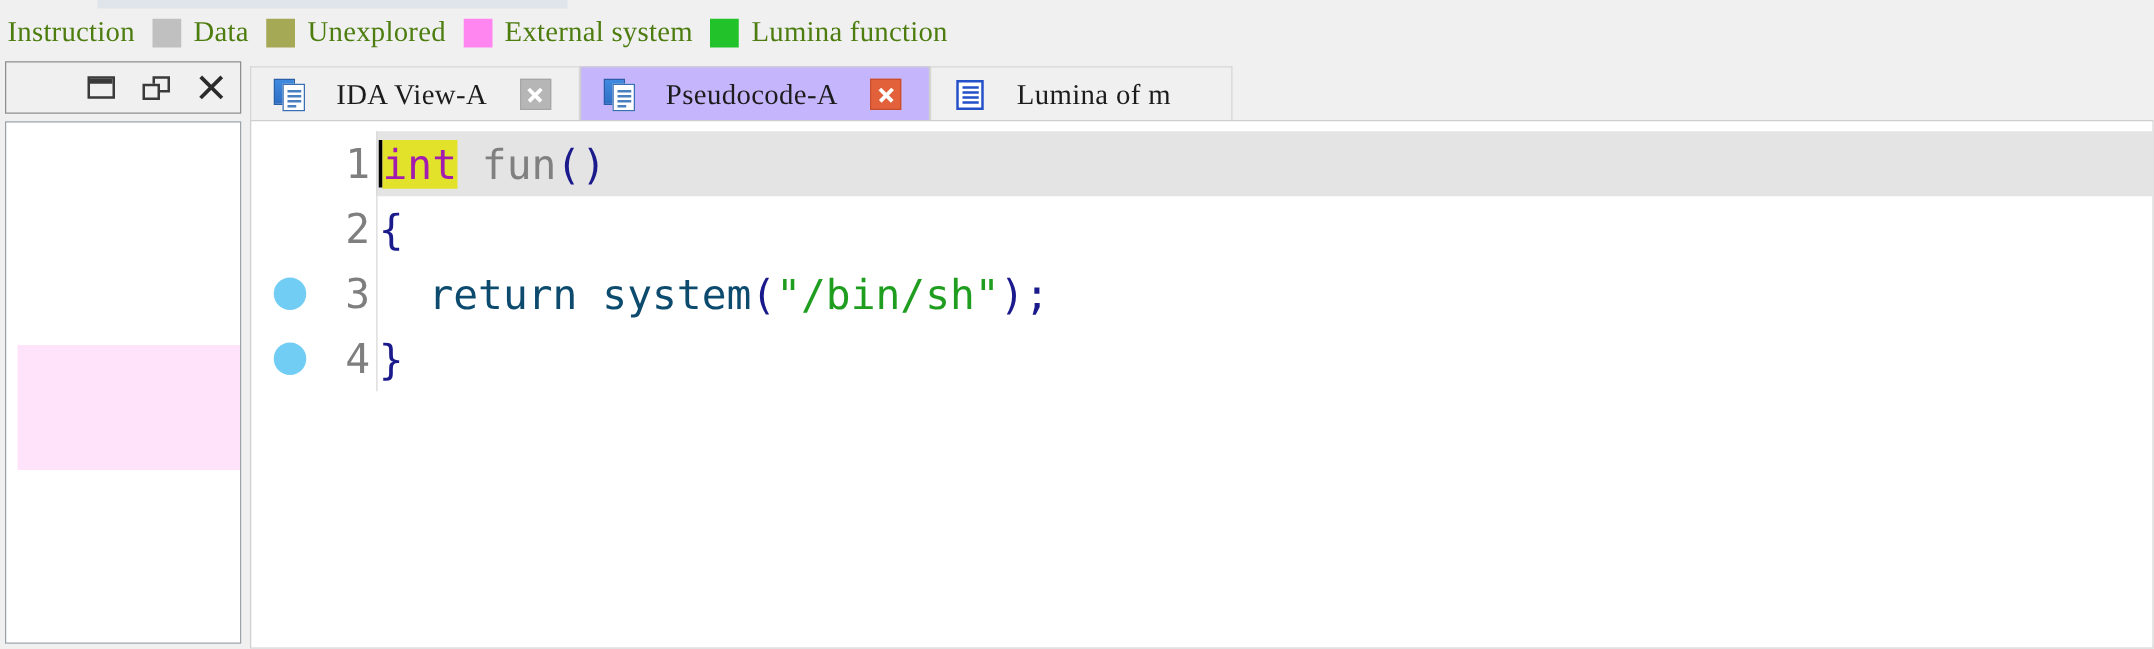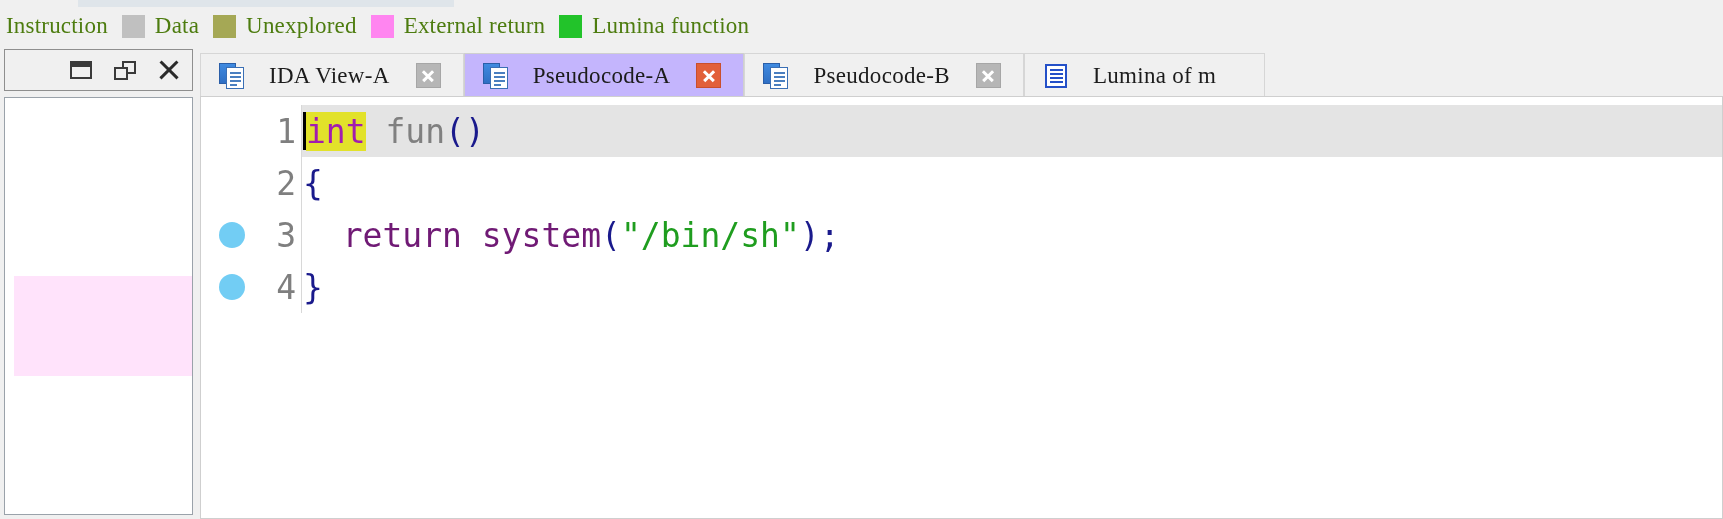--- a/index.html
+++ b/index.html
@@ -232,21 +232,21 @@
     flex: 1 1 auto; height: 52px;
     display: flex; align-items: center;
     font-family: "DejaVu Sans Mono", monospace;
     font-size: 33px;
     white-space: pre;
     padding-left: 2px;
   }
   .tok-kw      { color: #a21caf; }
   .tok-fn      { color: #808080; }
   .tok-punct   { color: #1a1a8c; }
-  .tok-call    { color: #701a75; }
+  .tok-call    { color: #0c4a6e; }
   .tok-str     { color: #1f9d1f; }
   .tok-plain   { color: #1a1a8c; }
   .hl-yellow   { background: #e2e22a; }
   .caret {
     display: inline-block; width: 3px; height: 38px;
     background: #000000; vertical-align: middle;
     margin-right: 0px;
   }
 </style>
 </head>
@@ -256,21 +256,21 @@
 
   <div class="top-strip"></div>
 
   <div class="legend-bar" id="legend-bar">
       <span class="legend-label">Instruction</span>
       <span class="legend-swatch" style="background: rgb(192, 192, 192);"></span>
       <span class="legend-label">Data</span>
       <span class="legend-swatch" style="background: rgb(165, 168, 85);"></span>
       <span class="legend-label">Unexplored</span>
       <span class="legend-swatch" style="background: rgb(255, 133, 240);"></span>
-      <span class="legend-label">External return</span>
+      <span class="legend-label">External system</span>
       <span class="legend-swatch" style="background: rgb(34, 195, 42);"></span>
       <span class="legend-label">Lumina function</span>
     </div>
 
   <div class="work-area">
 
     <div class="nav-dock">
       <div class="nav-titlebar">
         <div class="win-btn">
           <span class="ico-restore-outer"></span>
@@ -310,33 +310,20 @@
               <span class="pg-back"></span>
               <span class="pg-front">
                 <i></i>
                 <i></i>
                 <i></i>
                 <i></i>
               </span>
             </span>
             <span class="tab-label">Pseudocode-A</span>
             <span class="tab-close red"></span>
-          </div>
-          <div class="tab">
-            <span class="doc-icon">
-              <span class="pg-back"></span>
-              <span class="pg-front">
-                <i></i>
-                <i></i>
-                <i></i>
-                <i></i>
-              </span>
-            </span>
-            <span class="tab-label">Pseudocode-B</span>
-            <span class="tab-close grey"></span>
           </div>
           <div class="tab">
             <span class="stack-icon">
               <span class="frame">
                 <i></i>
                 <i></i>
                 <i></i>
                 <i></i>
               </span>
             </span>

